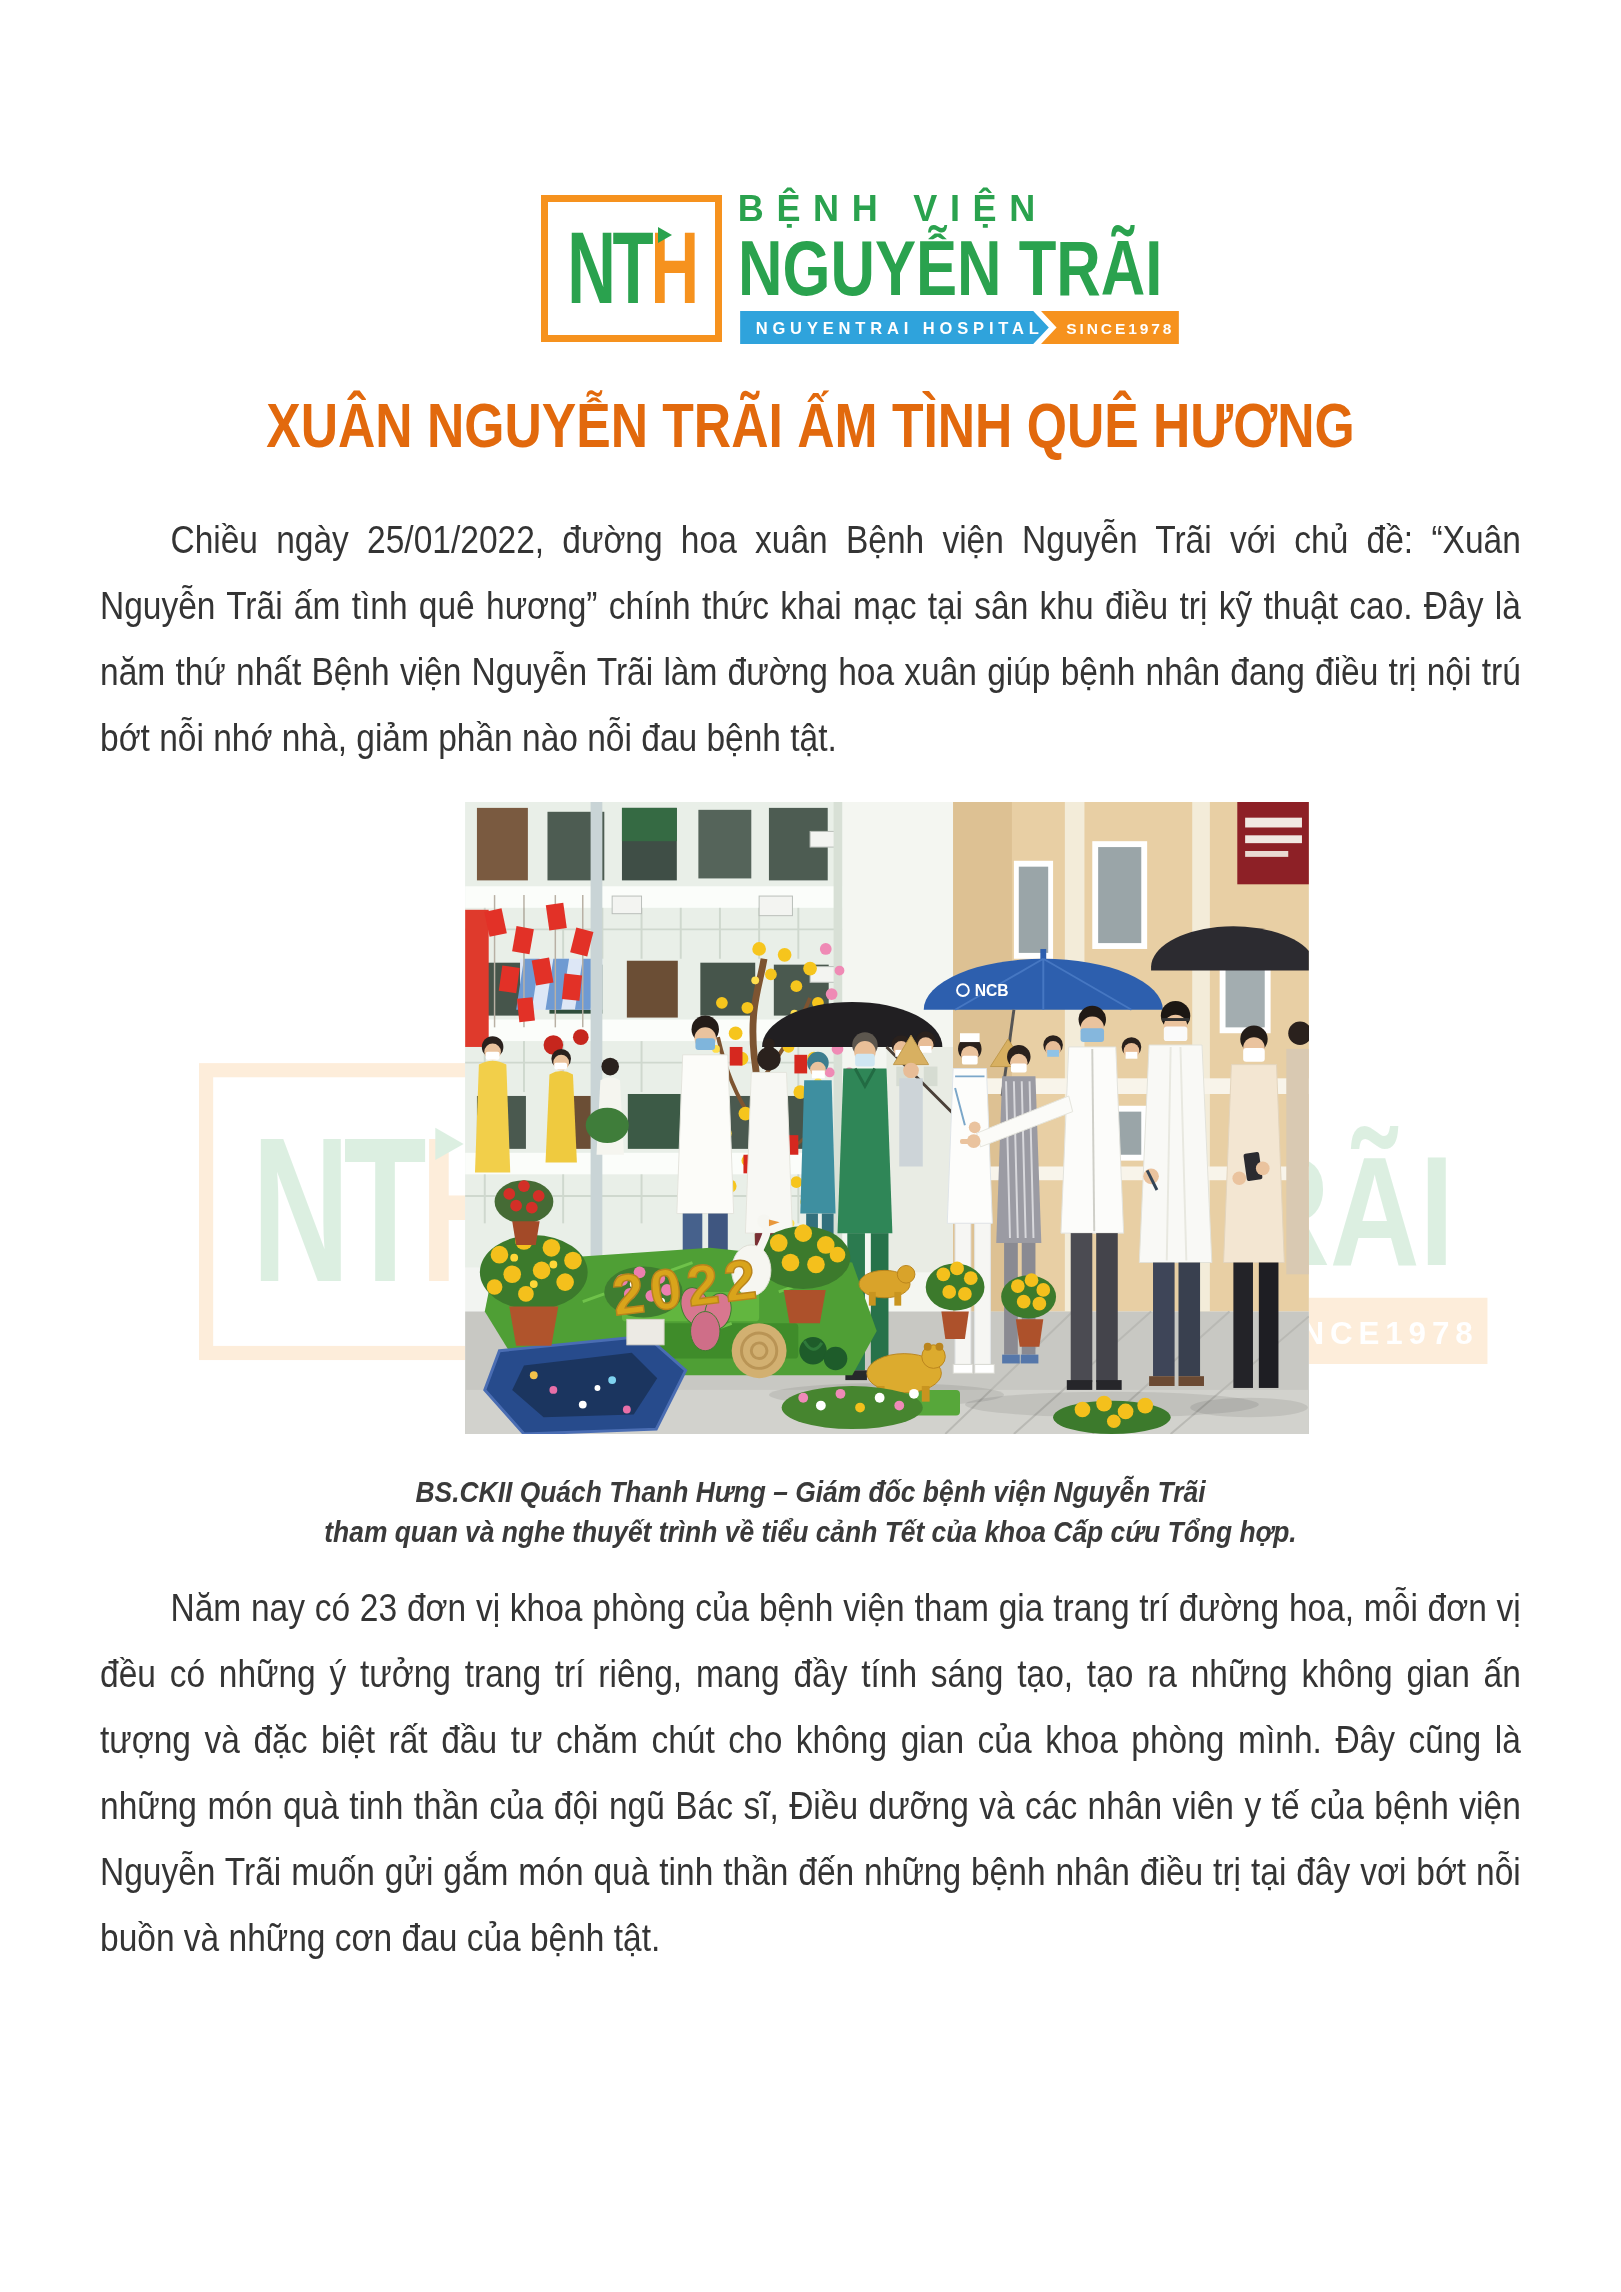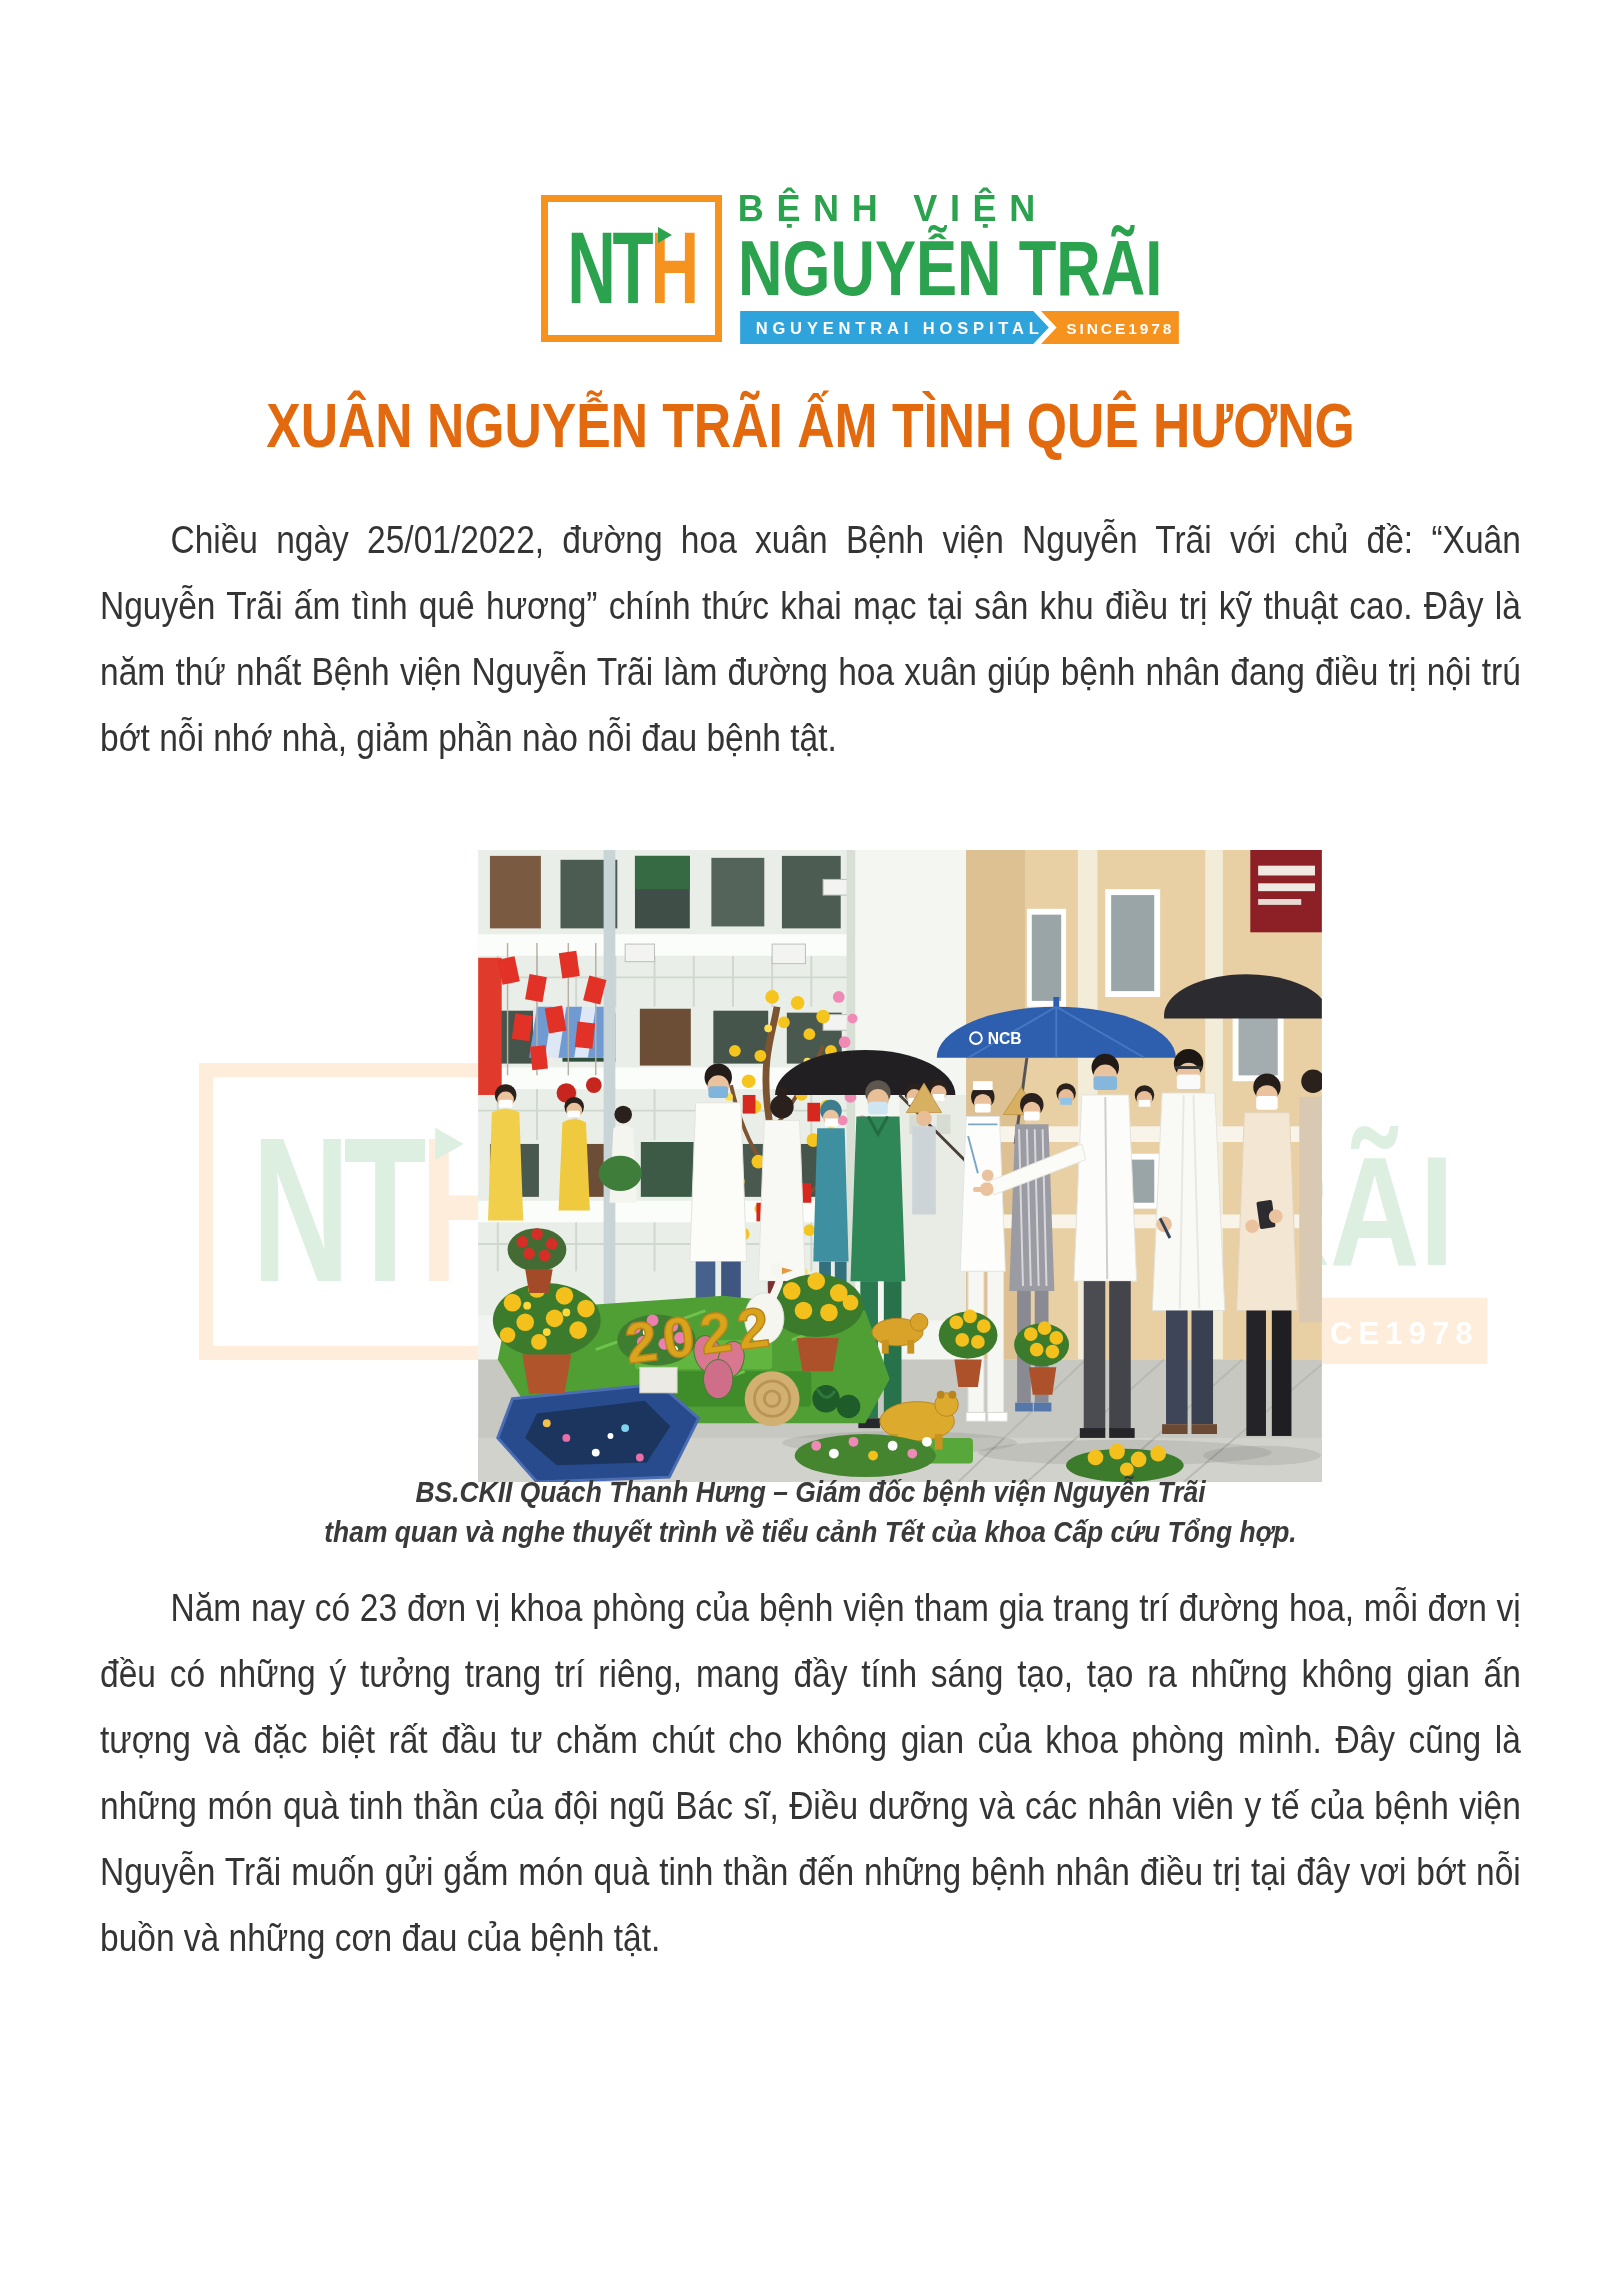--- a/index.html
+++ b/index.html
@@ -47,21 +47,21 @@
     white-space:nowrap; transform:scaleX(0.82); transform-origin:center top;
   }
   .para {
     position:absolute; left:100px; width:1654px; margin:0; z-index:2;
     transform:scaleX(0.859); transform-origin:left top;
     font-size:39px; line-height:66px; text-align:justify; text-indent:82px; color:#343434;
   }
   .para1 { top:507px; }
   .para2 { top:1575px; }
 
-  .photo-wrap { position:absolute; left:478px; top:802px; width:844px; height:719px; z-index:1;margin-top:48px; }
+  .photo-wrap { position:absolute; left:465px; top:802px; width:844px; height:719px; z-index:1; }
   .photo-wrap svg { display:block; }
 
   .caption {
     position:absolute; top:1472px; left:0; width:1621px; z-index:2;
     text-align:center; font-weight:bold; font-style:italic; font-size:30px; line-height:40px;
     color:#3a3a3a; transform:scaleX(0.88); transform-origin:center top;
   }
 </style>
 </head>
 <body>

